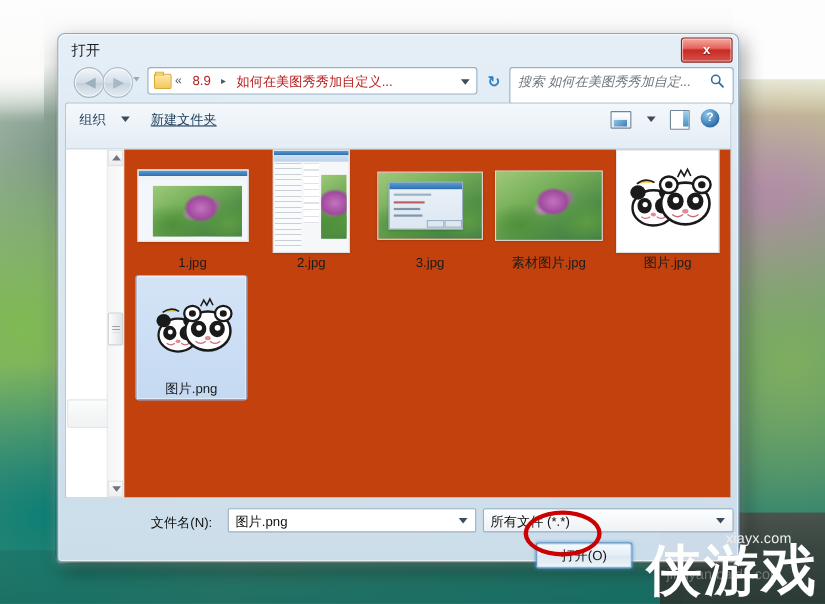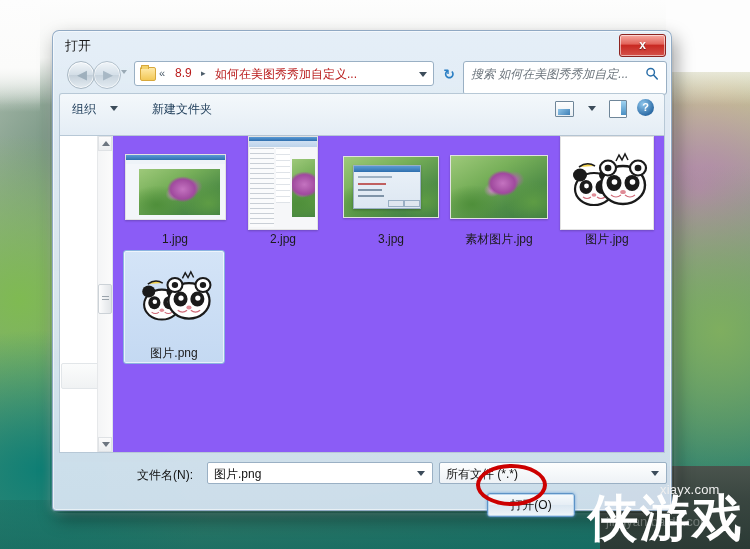--- a/index.html
+++ b/index.html
@@ -126,21 +126,21 @@
     position:relative;margin:0 6px;height:42px;
     background:linear-gradient(180deg,#f4f8fb 0%,#e4edf5 100%);
     border:1px solid #b7c8d6;border-bottom:none;border-radius:3px 3px 0 0;
     box-sizing:border-box;
   }
   .tb-item{position:absolute;top:7px;font-size:12px;color:#1b3a57;cursor:pointer;}
   #tb-organize{left:12px;}
   #tb-organize-caret{position:absolute;left:50px;top:12px;width:0;height:0;
     border-left:4px solid transparent;border-right:4px solid transparent;
     border-top:5px solid #3c4c5a;}
-  #tb-newfolder{left:92px;}
+  #tb-newfolder{left:77px;text-decoration:underline;}
   #tb-view-icon{position:absolute;right:90px;top:7px;width:17px;height:14px;
     background:linear-gradient(180deg,#fdfefe 0%,#e8eef3 100%);
     border:1px solid #6f8699;border-radius:1px;}
   #tb-view-icon::after{content:"";position:absolute;left:2px;bottom:1px;width:12px;height:6px;
     background:linear-gradient(135deg,#8fc4e8 0%,#3f7fb5 100%);}
   #tb-view-caret{position:absolute;right:68px;top:12px;width:0;height:0;
     border-left:4px solid transparent;border-right:4px solid transparent;
     border-top:5px solid #3c4c5a;}
   #tb-pane-icon{position:absolute;right:37px;top:6px;width:16px;height:16px;
     background:#ffffff;border:1px solid #6f8699;border-radius:1px;}
@@ -168,21 +168,21 @@
   #nav-sb-up{top:0;}
   #nav-sb-up i{top:4px;border-bottom:5px solid #6d7680;}
   #nav-sb-down{bottom:0;}
   #nav-sb-down i{top:4px;border-top:5px solid #6d7680;}
   #nav-sb-thumb{position:absolute;left:0;top:148px;width:14px;height:30px;
     background:linear-gradient(90deg,#fdfdfd 0%,#eef0f2 50%,#e2e5e8 100%);
     border:1px solid #ccd2d7;border-radius:2px;box-sizing:border-box;}
   #nav-sb-thumb::after{content:"";position:absolute;left:3px;top:11px;width:7px;height:6px;
     background:repeating-linear-gradient(180deg,#9aa3ab 0 1px,transparent 1px 3px);}
 
-  #filepane{position:relative;flex:1;background:#8b5cf6;}
+  #filepane{position:relative;flex:1;background:#c2410c;}
   .file-item{position:absolute;width:104px;text-align:center;cursor:default;}
   .file-item .thumb-wrap{width:104px;height:86px;display:flex;align-items:center;justify-content:center;}
   .file-item .label{font-size:12px;color:#1b1b1b;margin-top:2px;line-height:14px;white-space:nowrap;}
   .file-item.selected{
     background:linear-gradient(180deg,#d4e4f7 0%,#c4d9f2 100%);
     border:1px solid #8bb4e0;border-radius:3px;padding-top:3px;padding-bottom:3px;
     box-shadow:0 0 0 1px rgba(255,255,255,.6) inset;
   }
 
   

